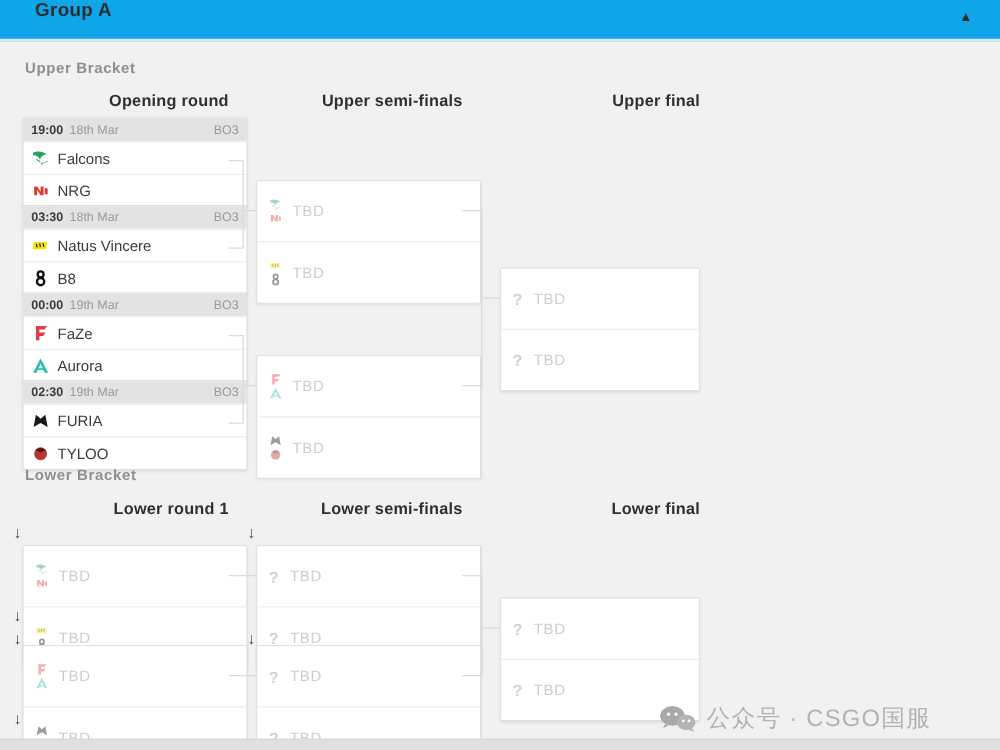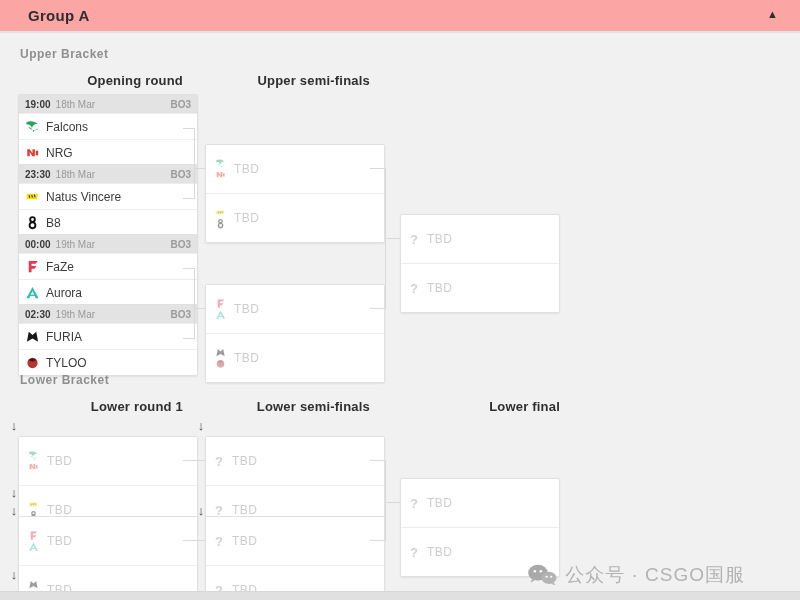--- a/index.html
+++ b/index.html
@@ -1,33 +1,33 @@
 <!DOCTYPE html>
 <html><head>
 <meta charset="utf-8">
 <style>
   html,body{margin:0;padding:0;}
   body{font-family:"Liberation Sans","DejaVu Sans",sans-serif;}
   #stage{position:relative;width:800px;height:600px;background:#f1f1f2;overflow:hidden;}
 
   
-  .topbar{position:absolute;left:0;top:0;width:800px;height:33px;background:#fca5a5;border-bottom:2px solid #e2e2e2;box-sizing:border-box;display:flex;align-items:center;}
+  .topbar{position:absolute;left:0;top:0;width:800px;height:33px;background:#0ea5e9;border-bottom:2px solid #e2e2e2;box-sizing:border-box;display:flex;align-items:flex-start;}
   .group-title{margin-left:28px;font-size:15px;font-weight:bold;color:#2e2e2e;letter-spacing:.3px;}
   .caret{position:absolute;right:22px;top:8px;font-size:11px;color:#2e2e2e;cursor:pointer;}
 
   .section-label{position:absolute;font-size:12px;font-weight:bold;color:#8f8f8f;letter-spacing:.5px;}
   .col-head{position:absolute;font-size:13px;font-weight:bold;color:#2f2f2f;text-align:right;letter-spacing:.2px;}
 
   
   .match,.tbdbox{position:absolute;width:180px;background:#ffffff;border:1px solid #e0e0e0;border-radius:2px;box-shadow:0 1px 2px rgba(0,0,0,.07);box-sizing:border-box;}
   .fbox{width:160px;}
   .mhead{height:18px;background:#e3e3e3;display:flex;align-items:center;padding:0 6px;font-size:10px;}
   .mtime{font-weight:bold;color:#3a3a3a;}
   .mdate{color:#9a9a9a;margin-left:5px;}
-  .mbo{color:#9a9a9a;margin-left:auto;font-weight:bold;}
+  .mbo{color:#9a9a9a;margin-left:auto;}
   .trow{height:25px;display:flex;align-items:center;gap:6px;padding:0 6px;border-top:1px solid #ededed;font-size:12px;color:#3b3b3b;background:#fff;}
   .slot{height:24px;display:flex;align-items:center;gap:6px;padding:12px 6px;font-size:12px;background:#fff;}
   .slot + .slot{border-top:1px solid #ededed;}
   .tbd{color:#cdcdcd;letter-spacing:.5px;}
 
   
   .lg{width:15px;height:15px;flex:none;display:block;}
   .lg svg{width:100%;height:100%;display:block;}
   .stack{display:flex;flex-direction:column;align-items:center;width:16px;flex:none;opacity:.42;}
   .stack .lg{width:11px;height:11px;}
@@ -51,20 +51,21 @@
 <div id="stage">
 
   <div class="topbar">
     <div class="group-title">Group A</div>
     <div class="caret">▲</div>
   </div>
 
   <div class="section-label" style="left:20px;top:47px">Upper Bracket</div>
   <div class="col-head" style="left:18px;top:73px;width:165px">Opening round</div>
   <div class="col-head" style="left:205px;top:73px;width:165px">Upper semi-finals</div>
+  <div class="col-head" style="left:400px;top:73px;width:160px">Upper final</div>
 
   <div class="match" style="left:18px;top:94px">
     <div class="mhead">
       <span class="mtime">19:00</span>
       <span class="mdate">18th Mar</span>
       <span class="mbo">BO3</span>
     </div>
     <div class="trow">
         <span class="lg">
           <svg viewBox="0 0 16 16">
@@ -80,21 +81,21 @@
             <path d="M2.5 12V4.5H5l3 4.5V4.5h2.5V12H8l-3-4.5V12z" fill="#e03a2f"></path>
             <path d="M11.5 6h2.5v5h-2.5z" fill="#e03a2f"></path>
           </svg>
         </span>
         <span>NRG</span>
       </div>
   </div>
 
   <div class="match" style="left:18px;top:164px">
     <div class="mhead">
-      <span class="mtime">23:30</span>
+      <span class="mtime">03:30</span>
       <span class="mdate">18th Mar</span>
       <span class="mbo">BO3</span>
     </div>
     <div class="trow">
         <span class="lg">
           <svg viewBox="0 0 16 16">
             <g transform="skewX(-10)">
               <rect x="3.2" y="5" width="11.5" height="6" fill="#f5e300"></rect>
               <path d="M5.5 6.5l1.2 3M8.3 6.2l1.2 3M11.1 5.9l1.2 3" stroke="#222" stroke-width="1"></path>
             </g>

